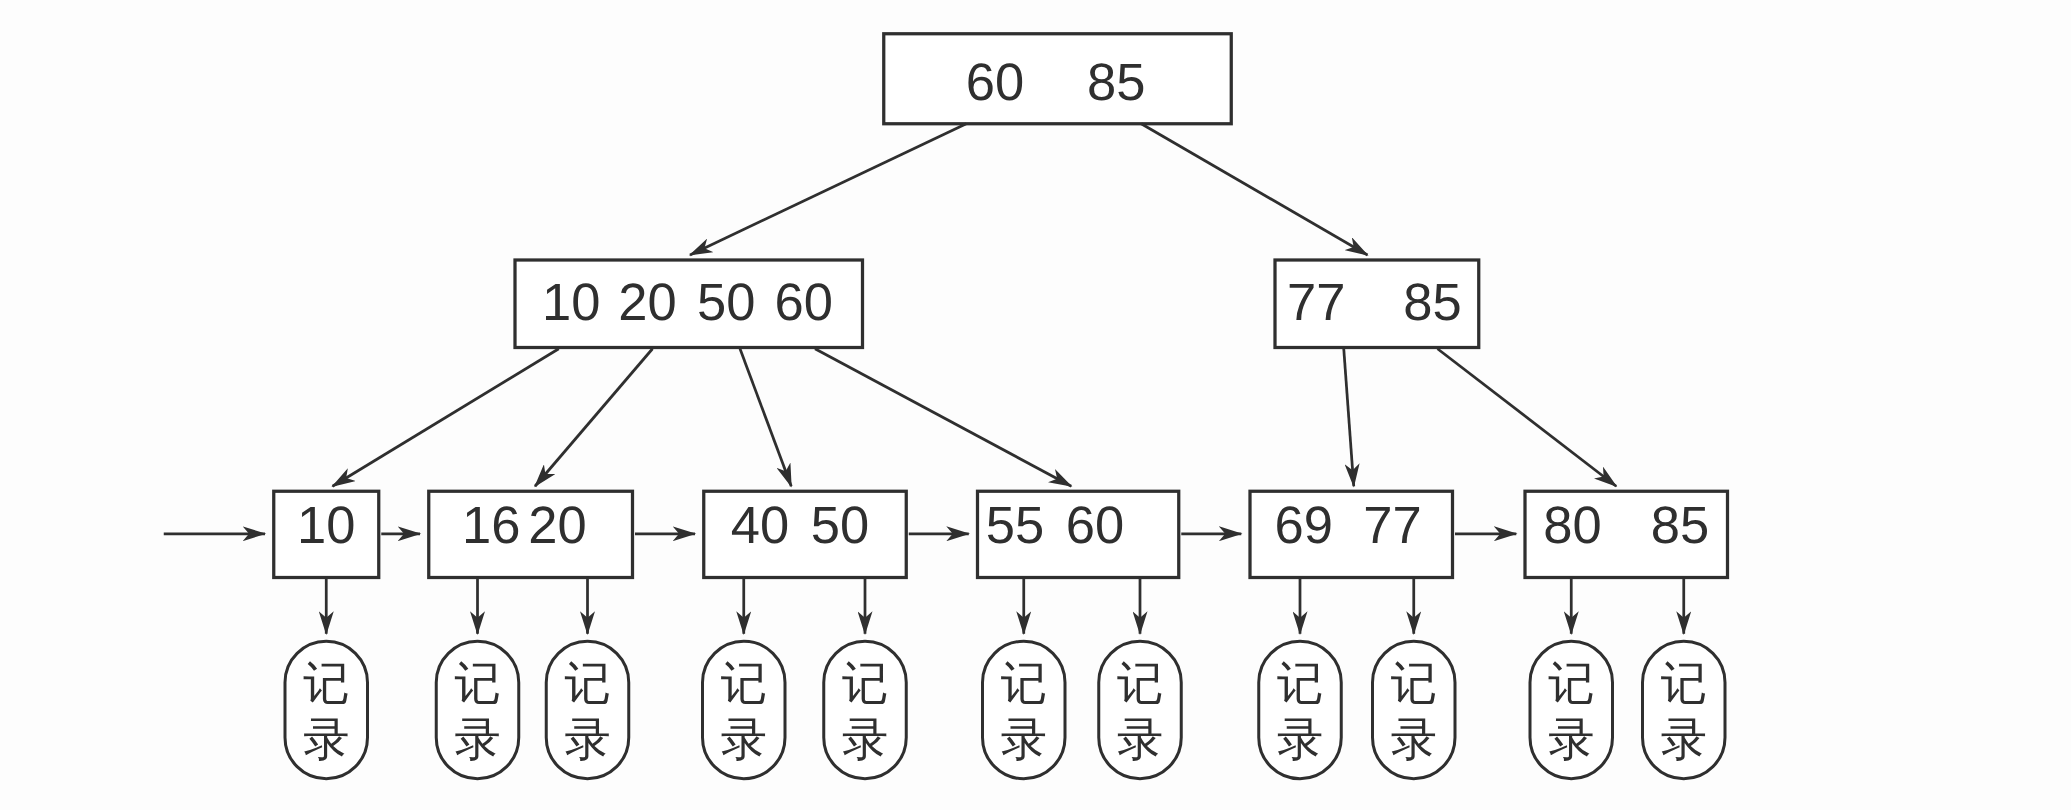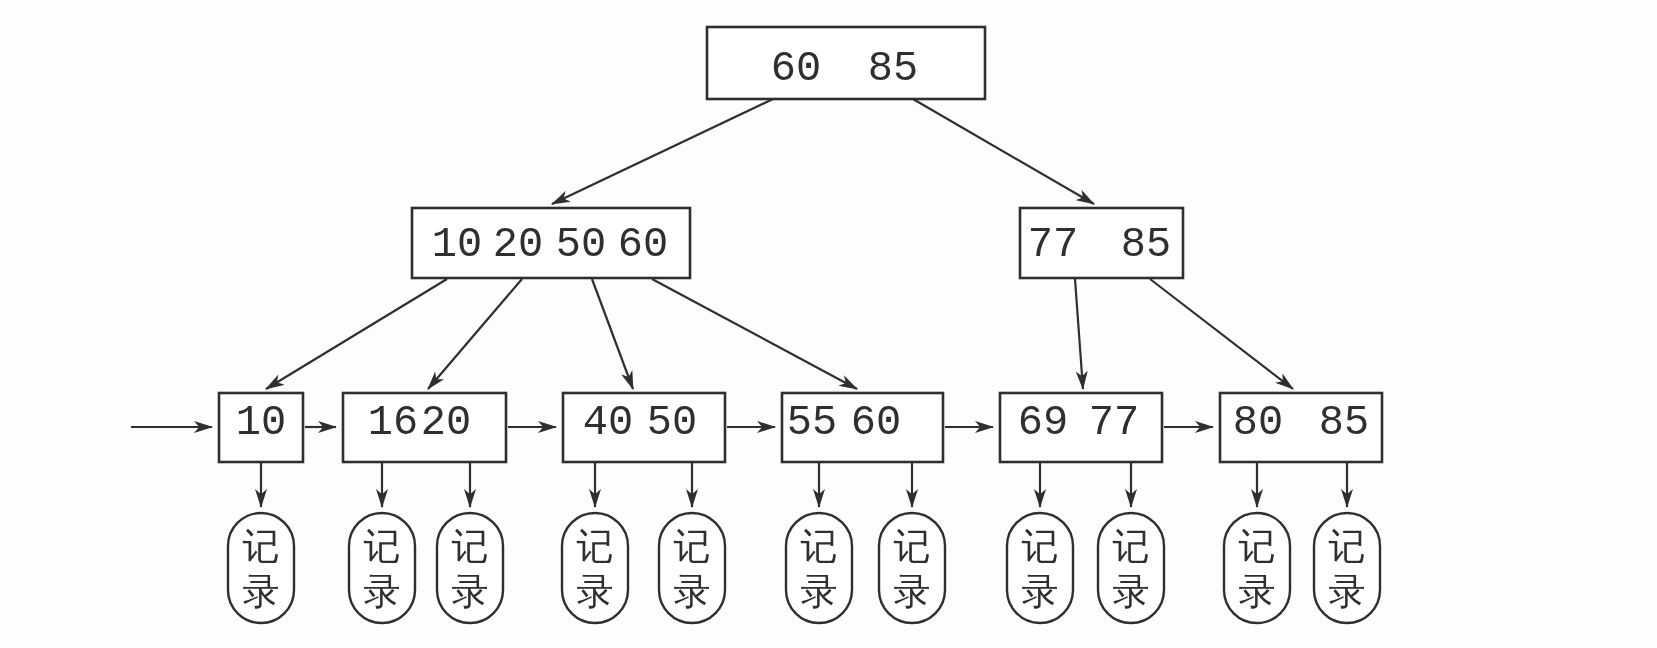--- a/index.html
+++ b/index.html
@@ -3,21 +3,21 @@
 <meta charset="utf-8">
 <style>
   html, body { margin: 0; padding: 0; }
   body { background: #ffffff; }
   .page {
     position: relative;
     width: 1657px;
     height: 648px;
     background: #fdfdfd;
     overflow: hidden;
-    font-family: Liberation Mono, monospace;
+    font-family: Liberation Sans, sans-serif;
   }
   svg { display: block; }
   .node-rect   { fill: #ffffff; stroke-width: 2.6px; }
   .record-oval { fill: #ffffff; stroke-width: 2.4px; }
   .edge        { fill: none; stroke-width: 2.2px; }
   .key-text    { font-size: 42px; text-anchor: middle; }
   .record-text { font-size: 37px; text-anchor: middle; }
 </style>
 </head>
 <body>

